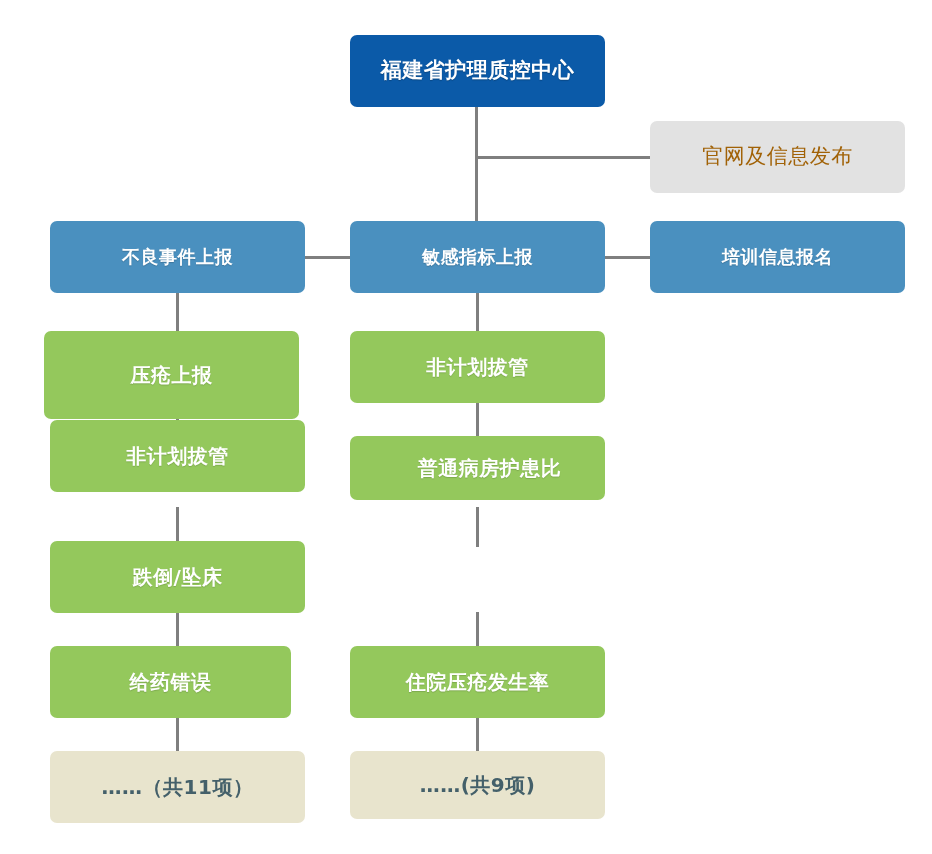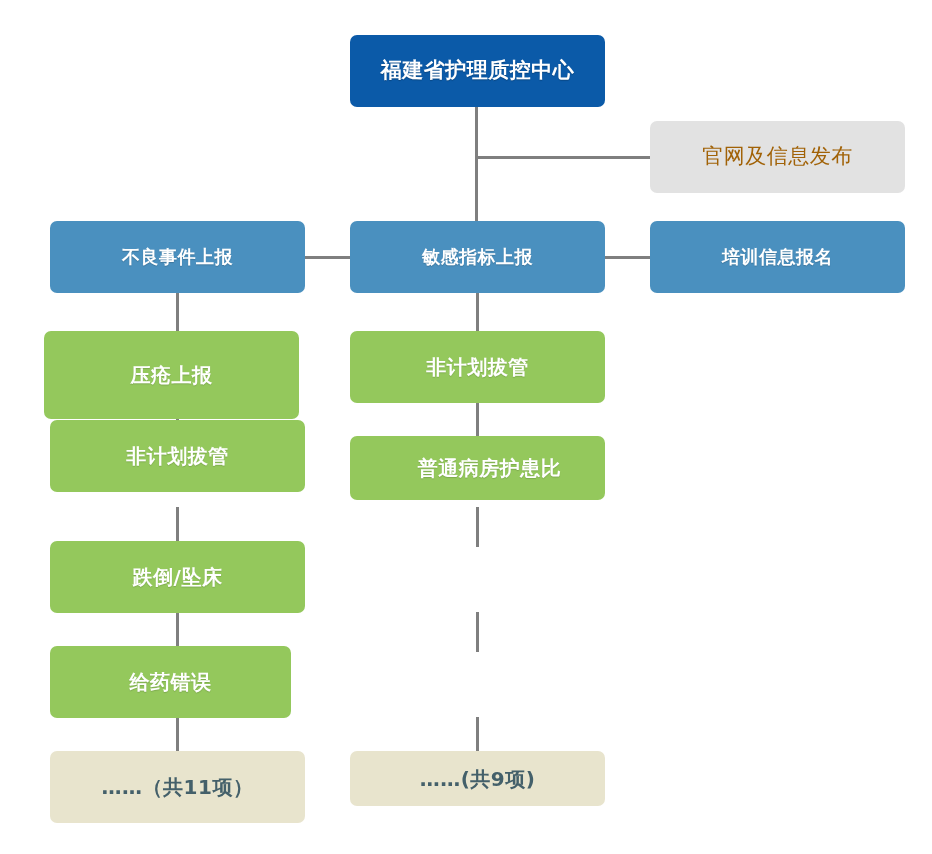--- a/index.html
+++ b/index.html
@@ -120,15 +120,16 @@
   <div class="node mid" style="left:650px; top:221px; width:255px; height:72px;">培训信息报名</div>
 
   <div class="node green" style="left:44px; top:331px; width:255px; height:88px;">压疮上报</div>
   <div class="node green" style="left:50px; top:420px; width:255px; height:72px;">非计划拔管</div>
   <div class="node green" style="left:50px; top:541px; width:255px; height:72px;">跌倒/坠床</div>
   <div class="node green" style="left:50px; top:646px; width:241px; height:72px;">给药错误</div>
   <div class="node beige" style="left:50px; top:751px; width:255px; height:72px;">……（共11项）</div>
 
   <div class="node green" style="left:350px; top:331px; width:255px; height:72px;">非计划拔管</div>
   <div class="node green" style="left:350px; top:436px; width:255px; height:64px;padding-left:24px;">普通病房护患比</div>
-  <div class="node beige" style="left:350px; top:751px; width:255px; height:55px;">……(共9项)</div>
+  <div class="node green" style="left:350px; top:646px; width:255px; height:72px;">住院压疮发生率</div>
+  <div class="node beige" style="left:350px; top:751px; width:255px; height:68px;">……(共9项)</div>
 
 </div>
 
 </body></html>

